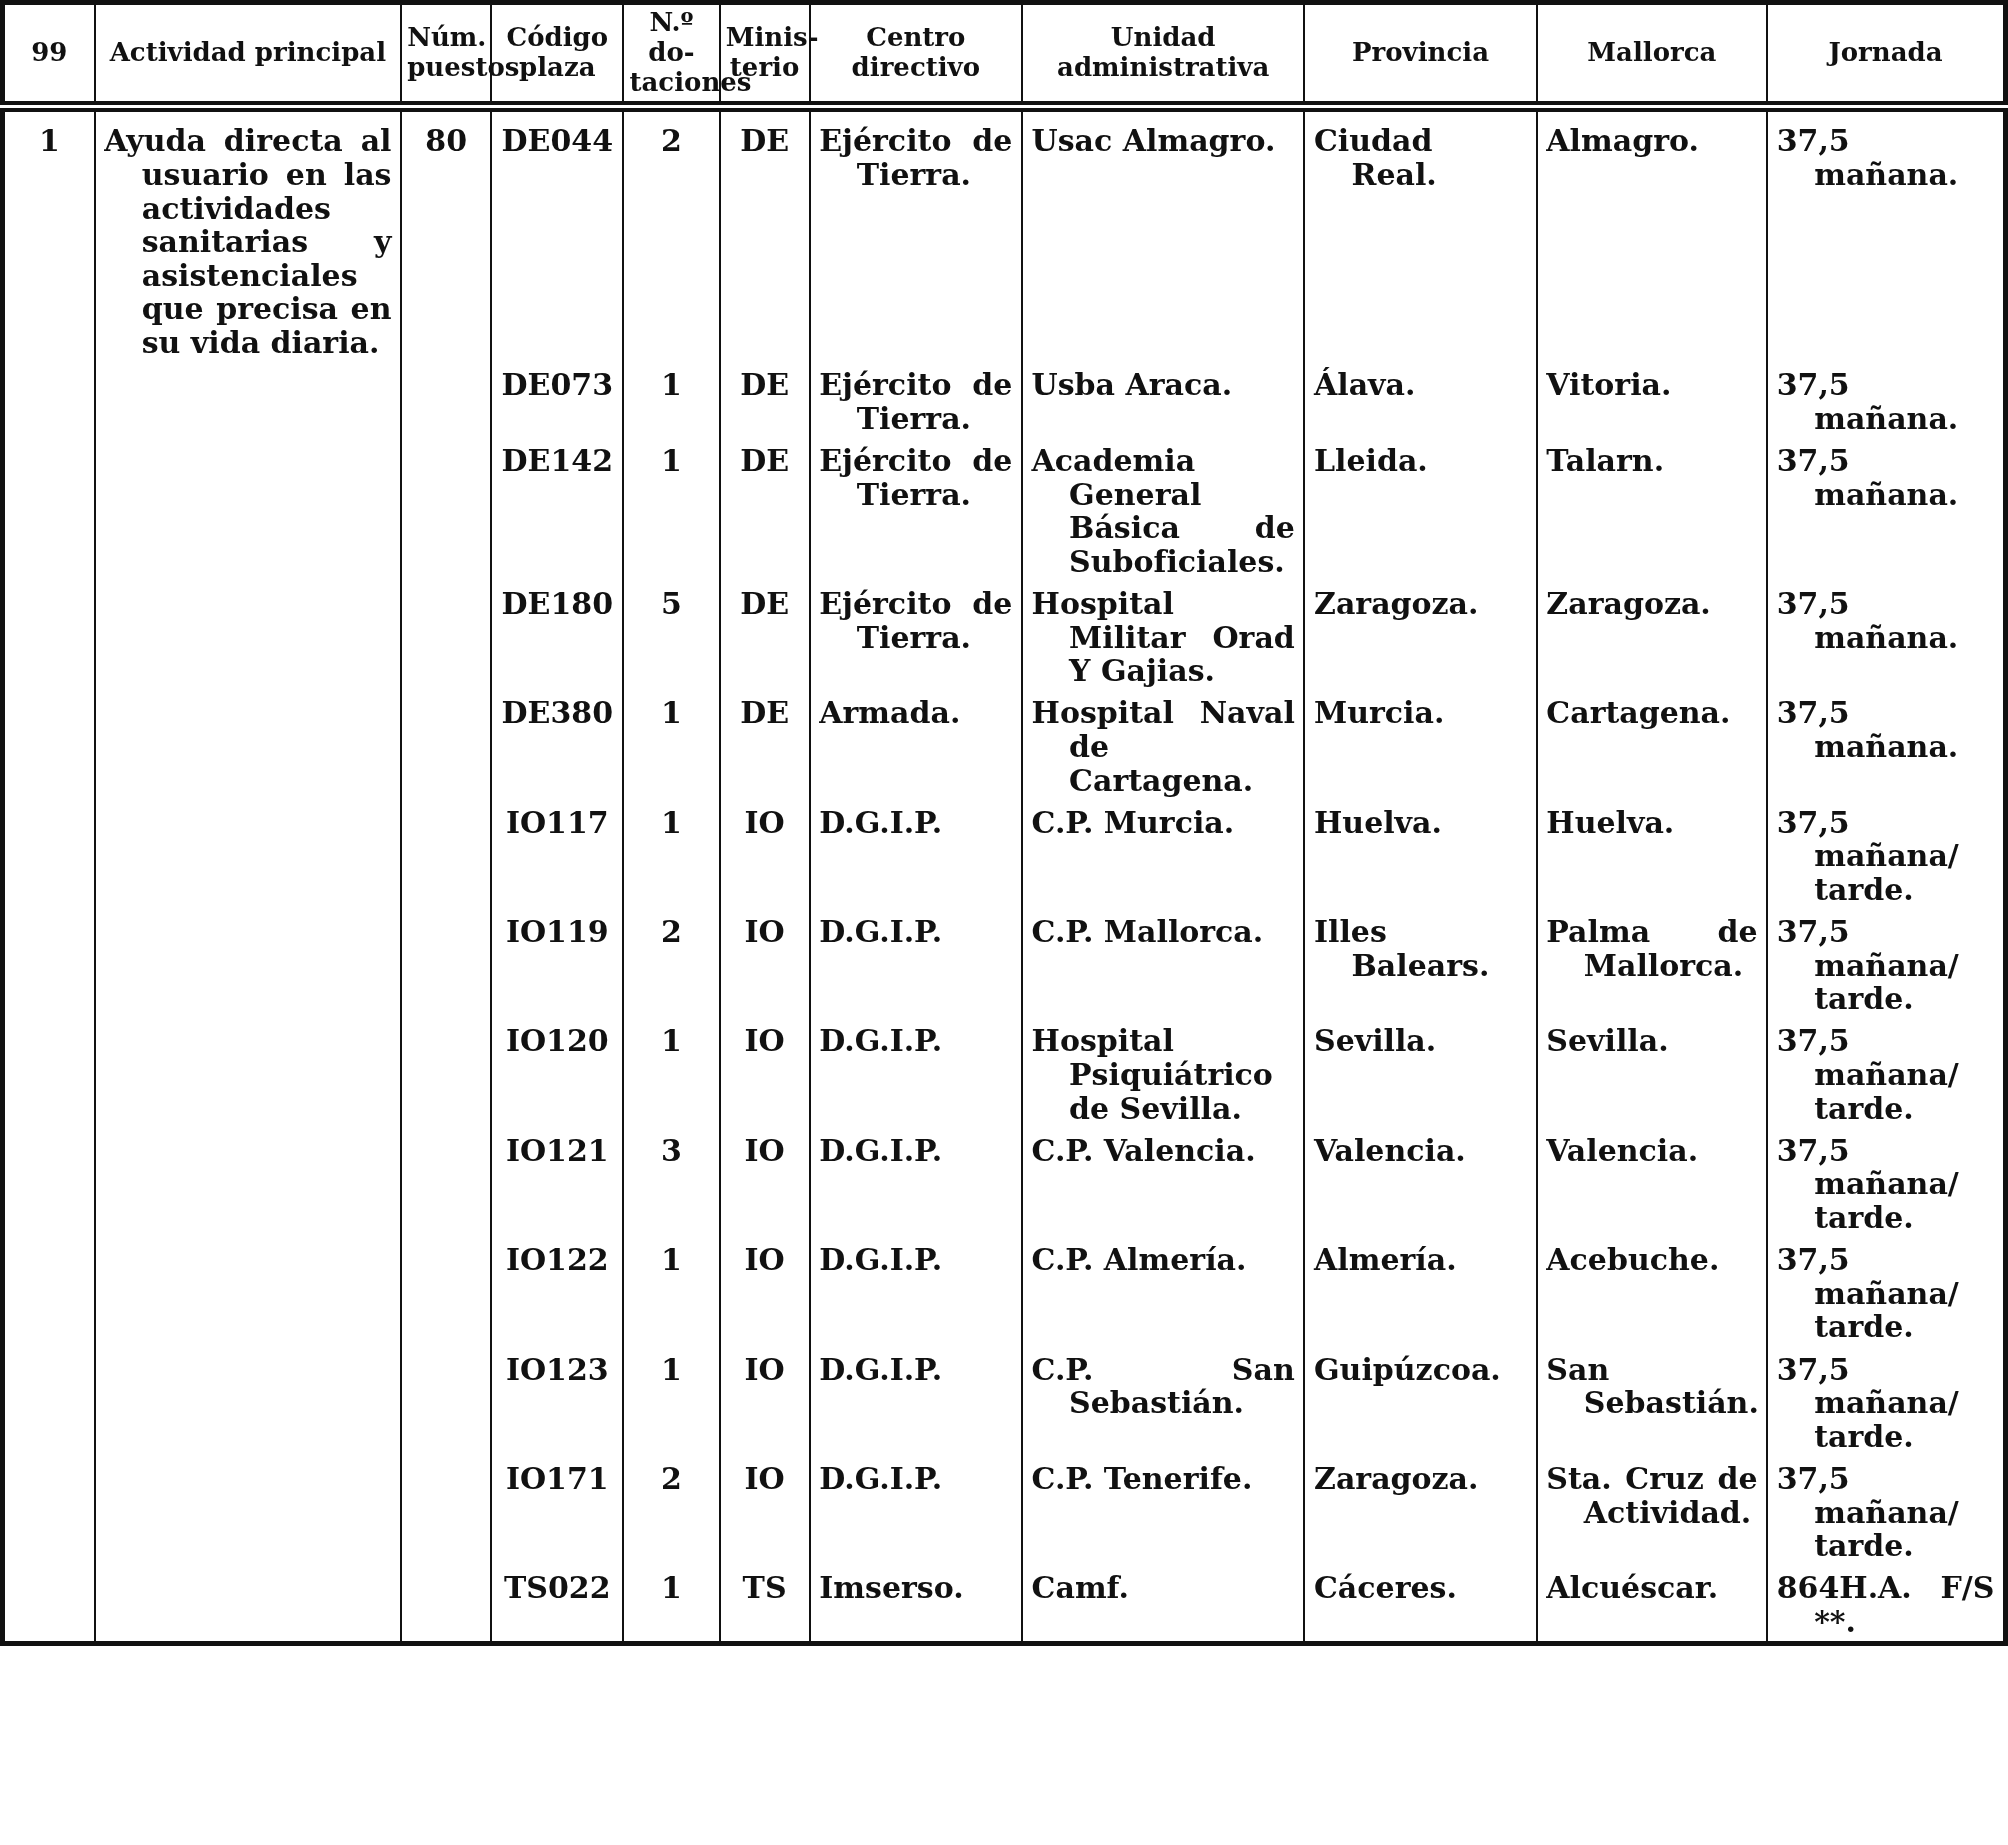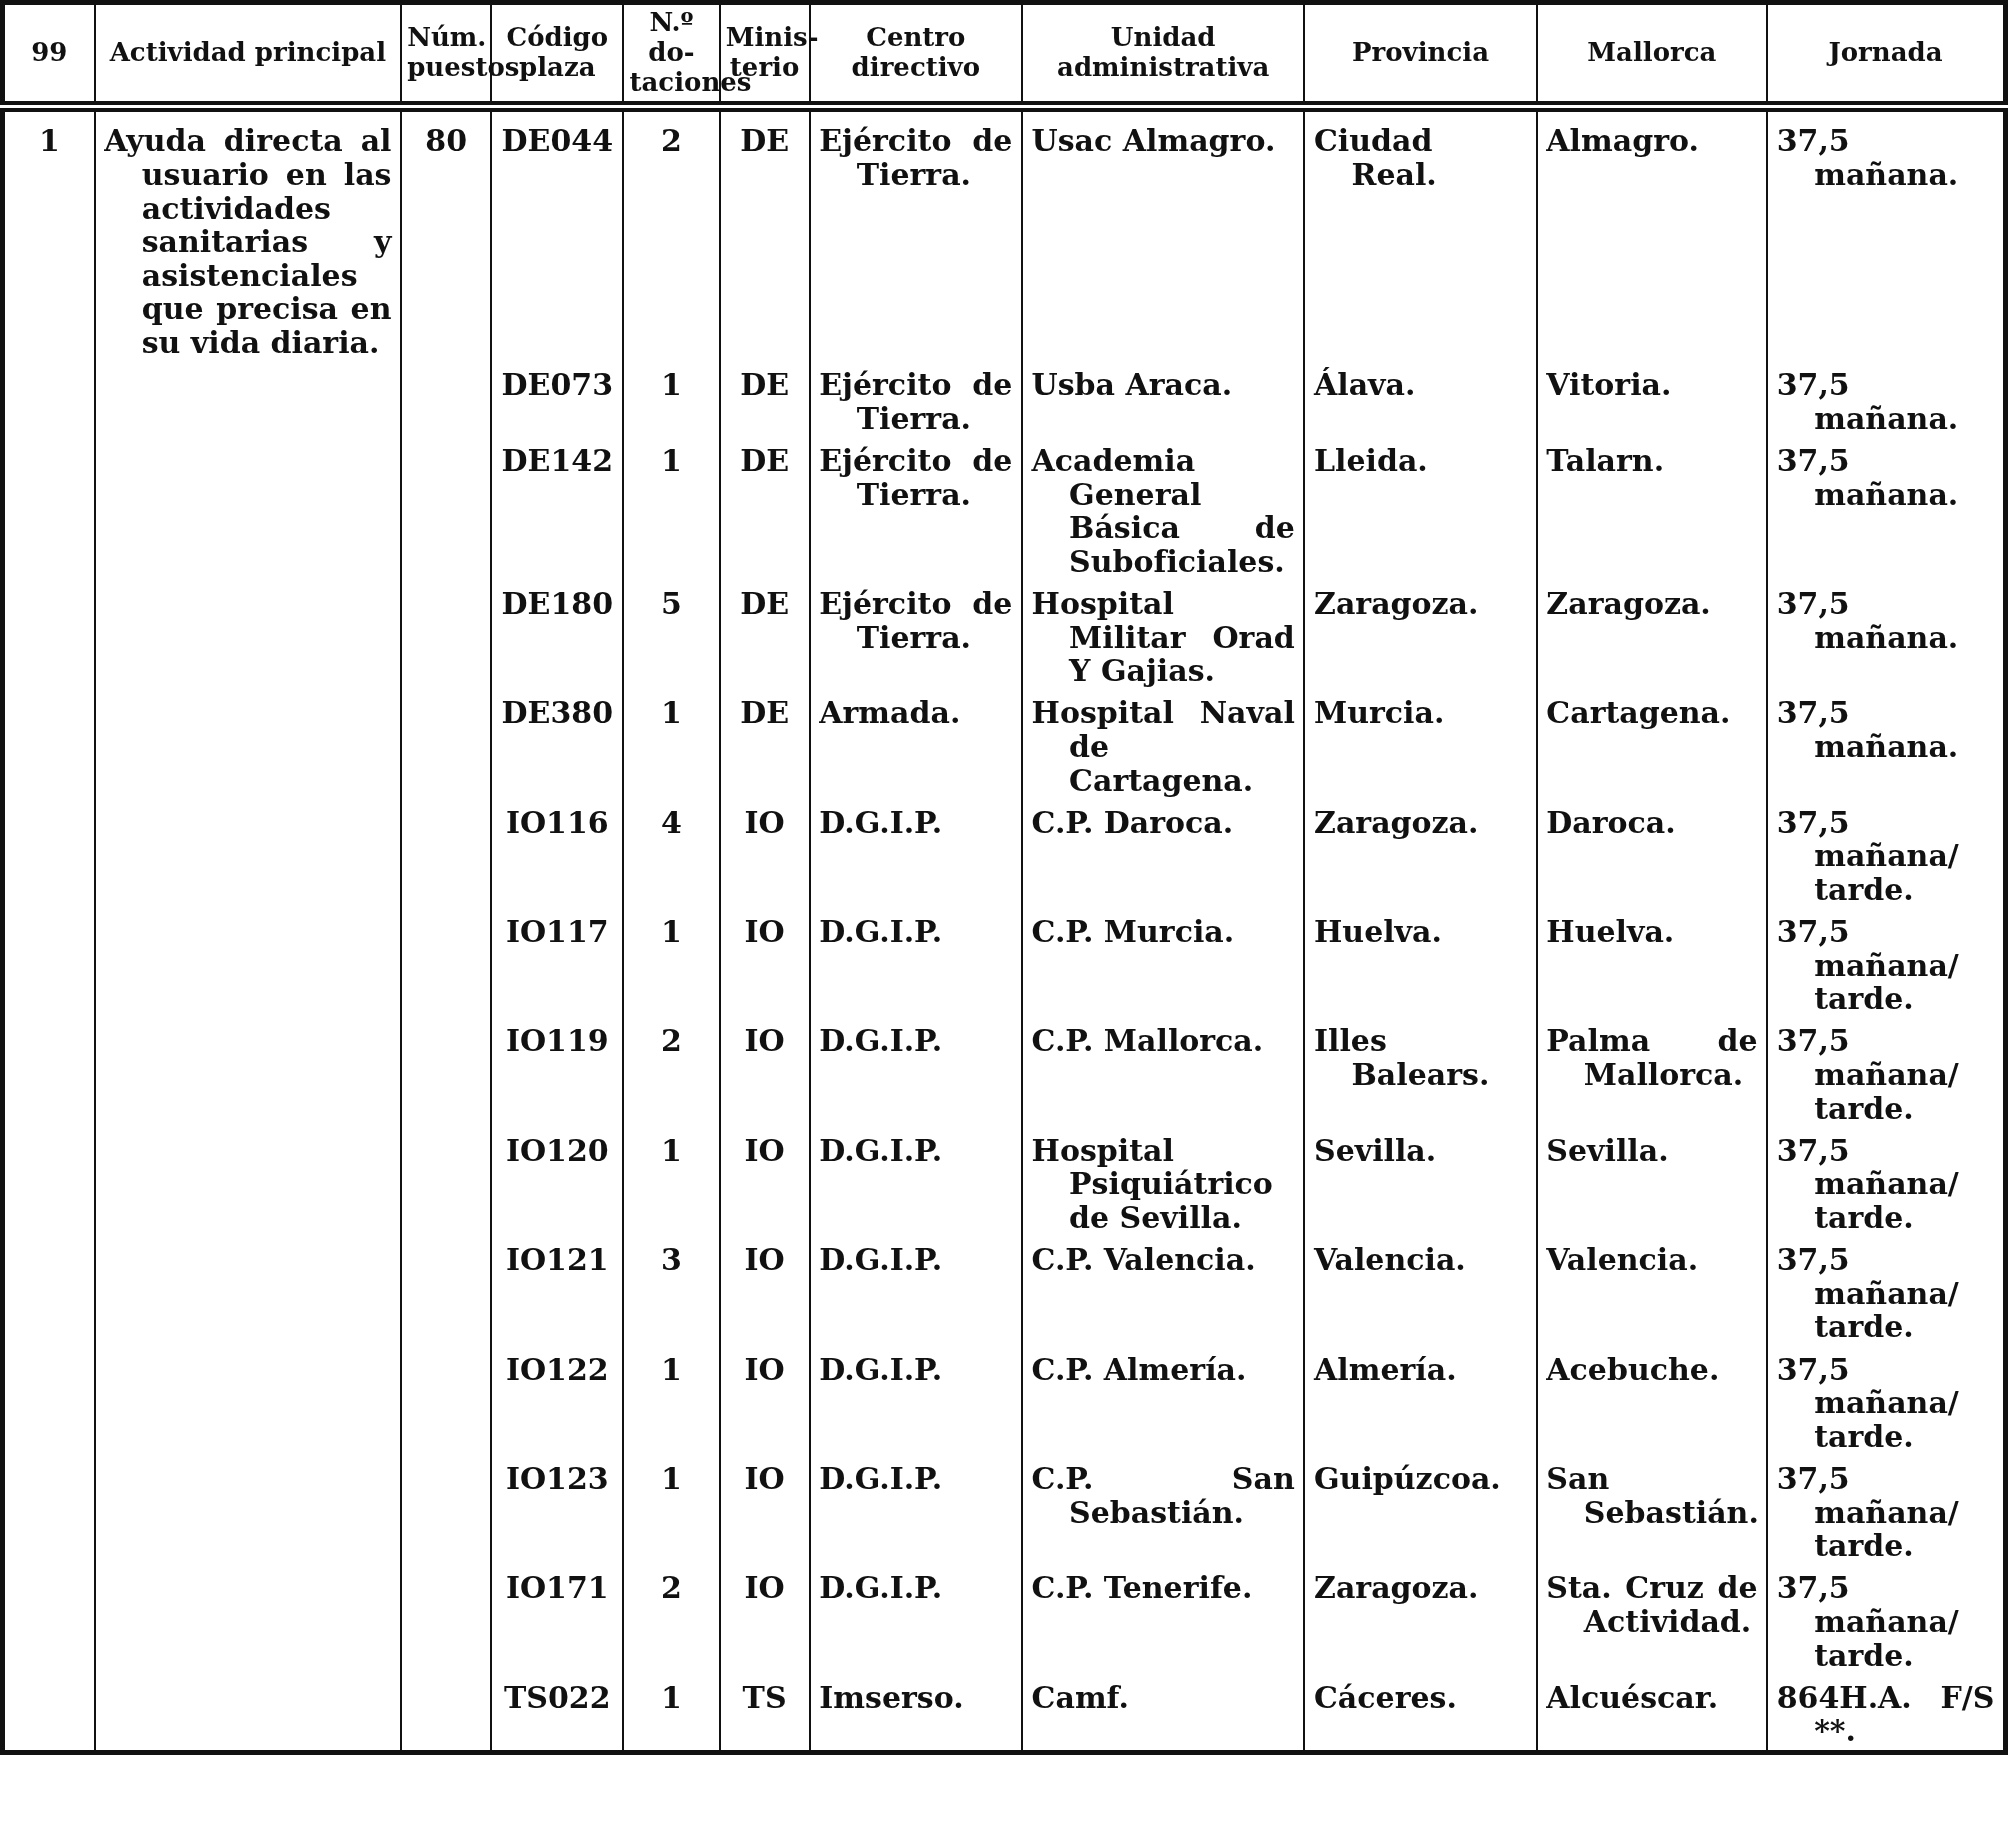--- a/index.html
+++ b/index.html
@@ -173,33 +173,20 @@
           <td class="hang">Armada.</td>
           <td class="hang">Hospital Naval de Cartagena.</td>
           <td class="hang">Murcia.</td>
           <td class="hang">Cartagena.</td>
           <td class="hang">37,5 mañana.</td>
         </tr>
         <tr>
           <td class="ctr"></td>
           <td class="hang"></td>
           <td class="ctr"></td>
-          <td class="ctr">IO116</td>
-          <td class="ctr">4</td>
-          <td class="ctr">IO</td>
-          <td class="hang">D.G.I.P.</td>
-          <td class="hang">C.P. Daroca.</td>
-          <td class="hang">Zaragoza.</td>
-          <td class="hang">Daroca.</td>
-          <td class="hang">37,5 mañana/​tarde.</td>
-        </tr>
-        <tr>
-          <td class="ctr"></td>
-          <td class="hang"></td>
-          <td class="ctr"></td>
           <td class="ctr">IO117</td>
           <td class="ctr">1</td>
           <td class="ctr">IO</td>
           <td class="hang">D.G.I.P.</td>
           <td class="hang">C.P. Murcia.</td>
           <td class="hang">Huelva.</td>
           <td class="hang">Huelva.</td>
           <td class="hang">37,5 mañana/​tarde.</td>
         </tr>
         <tr>

